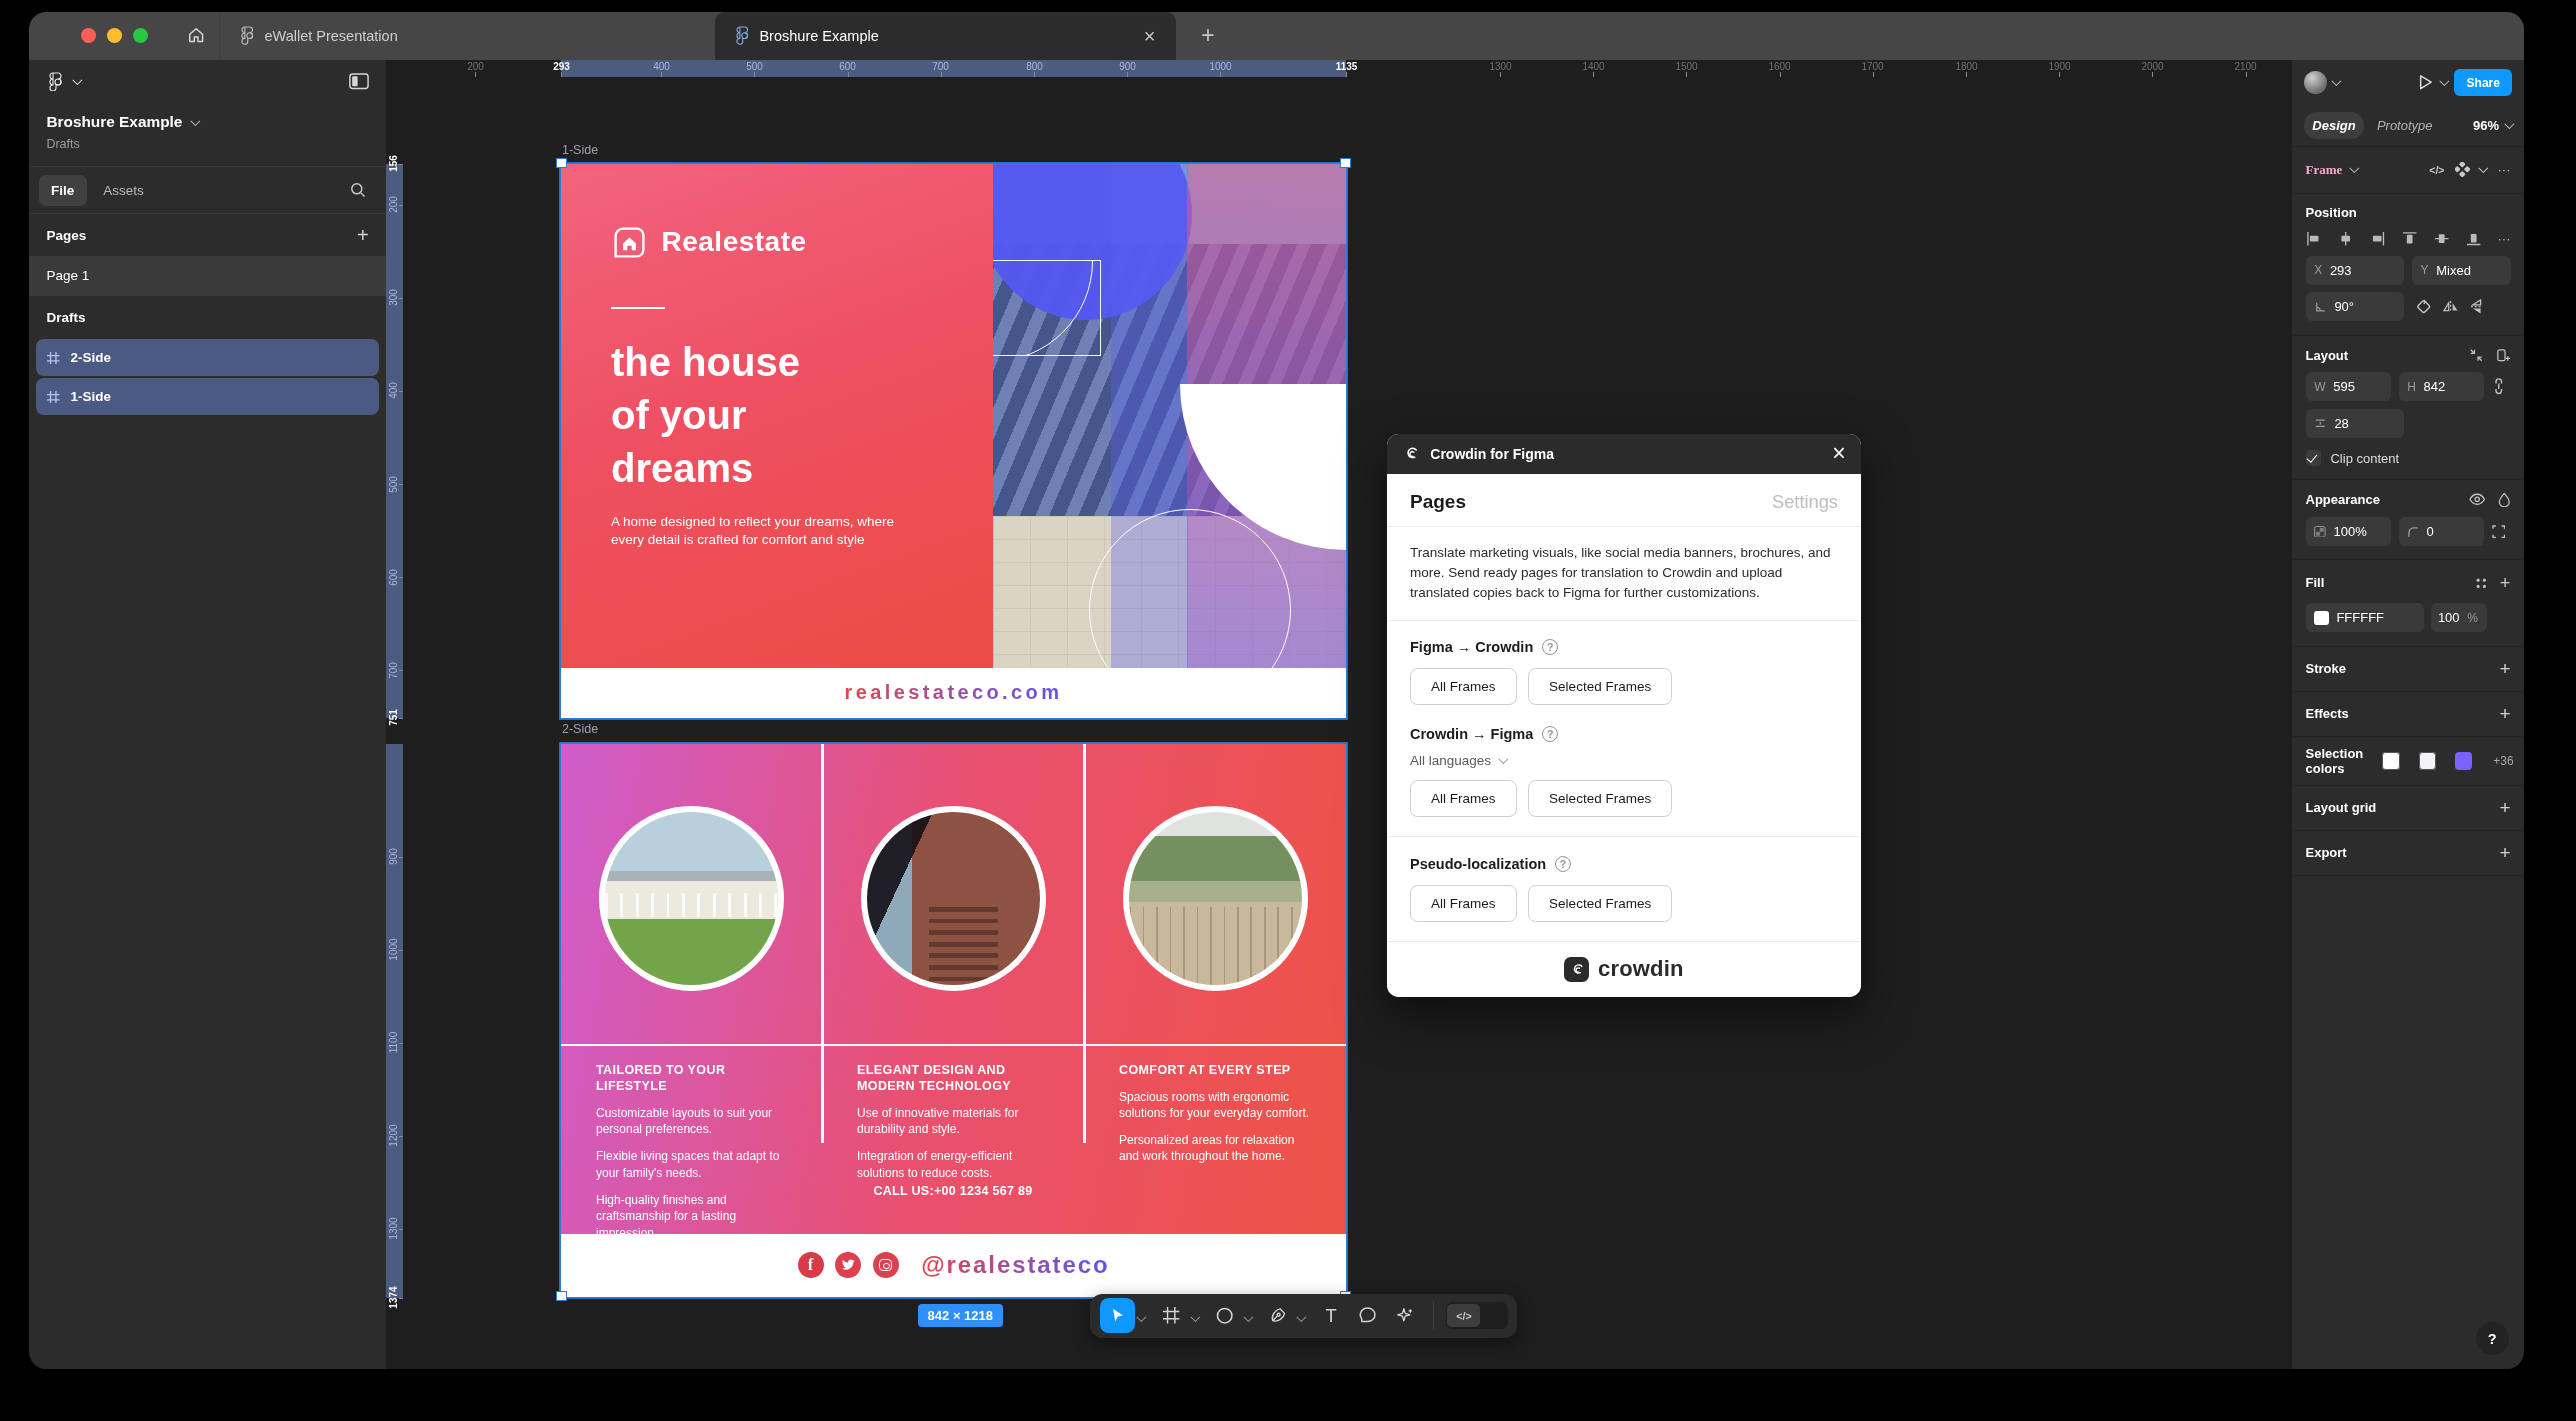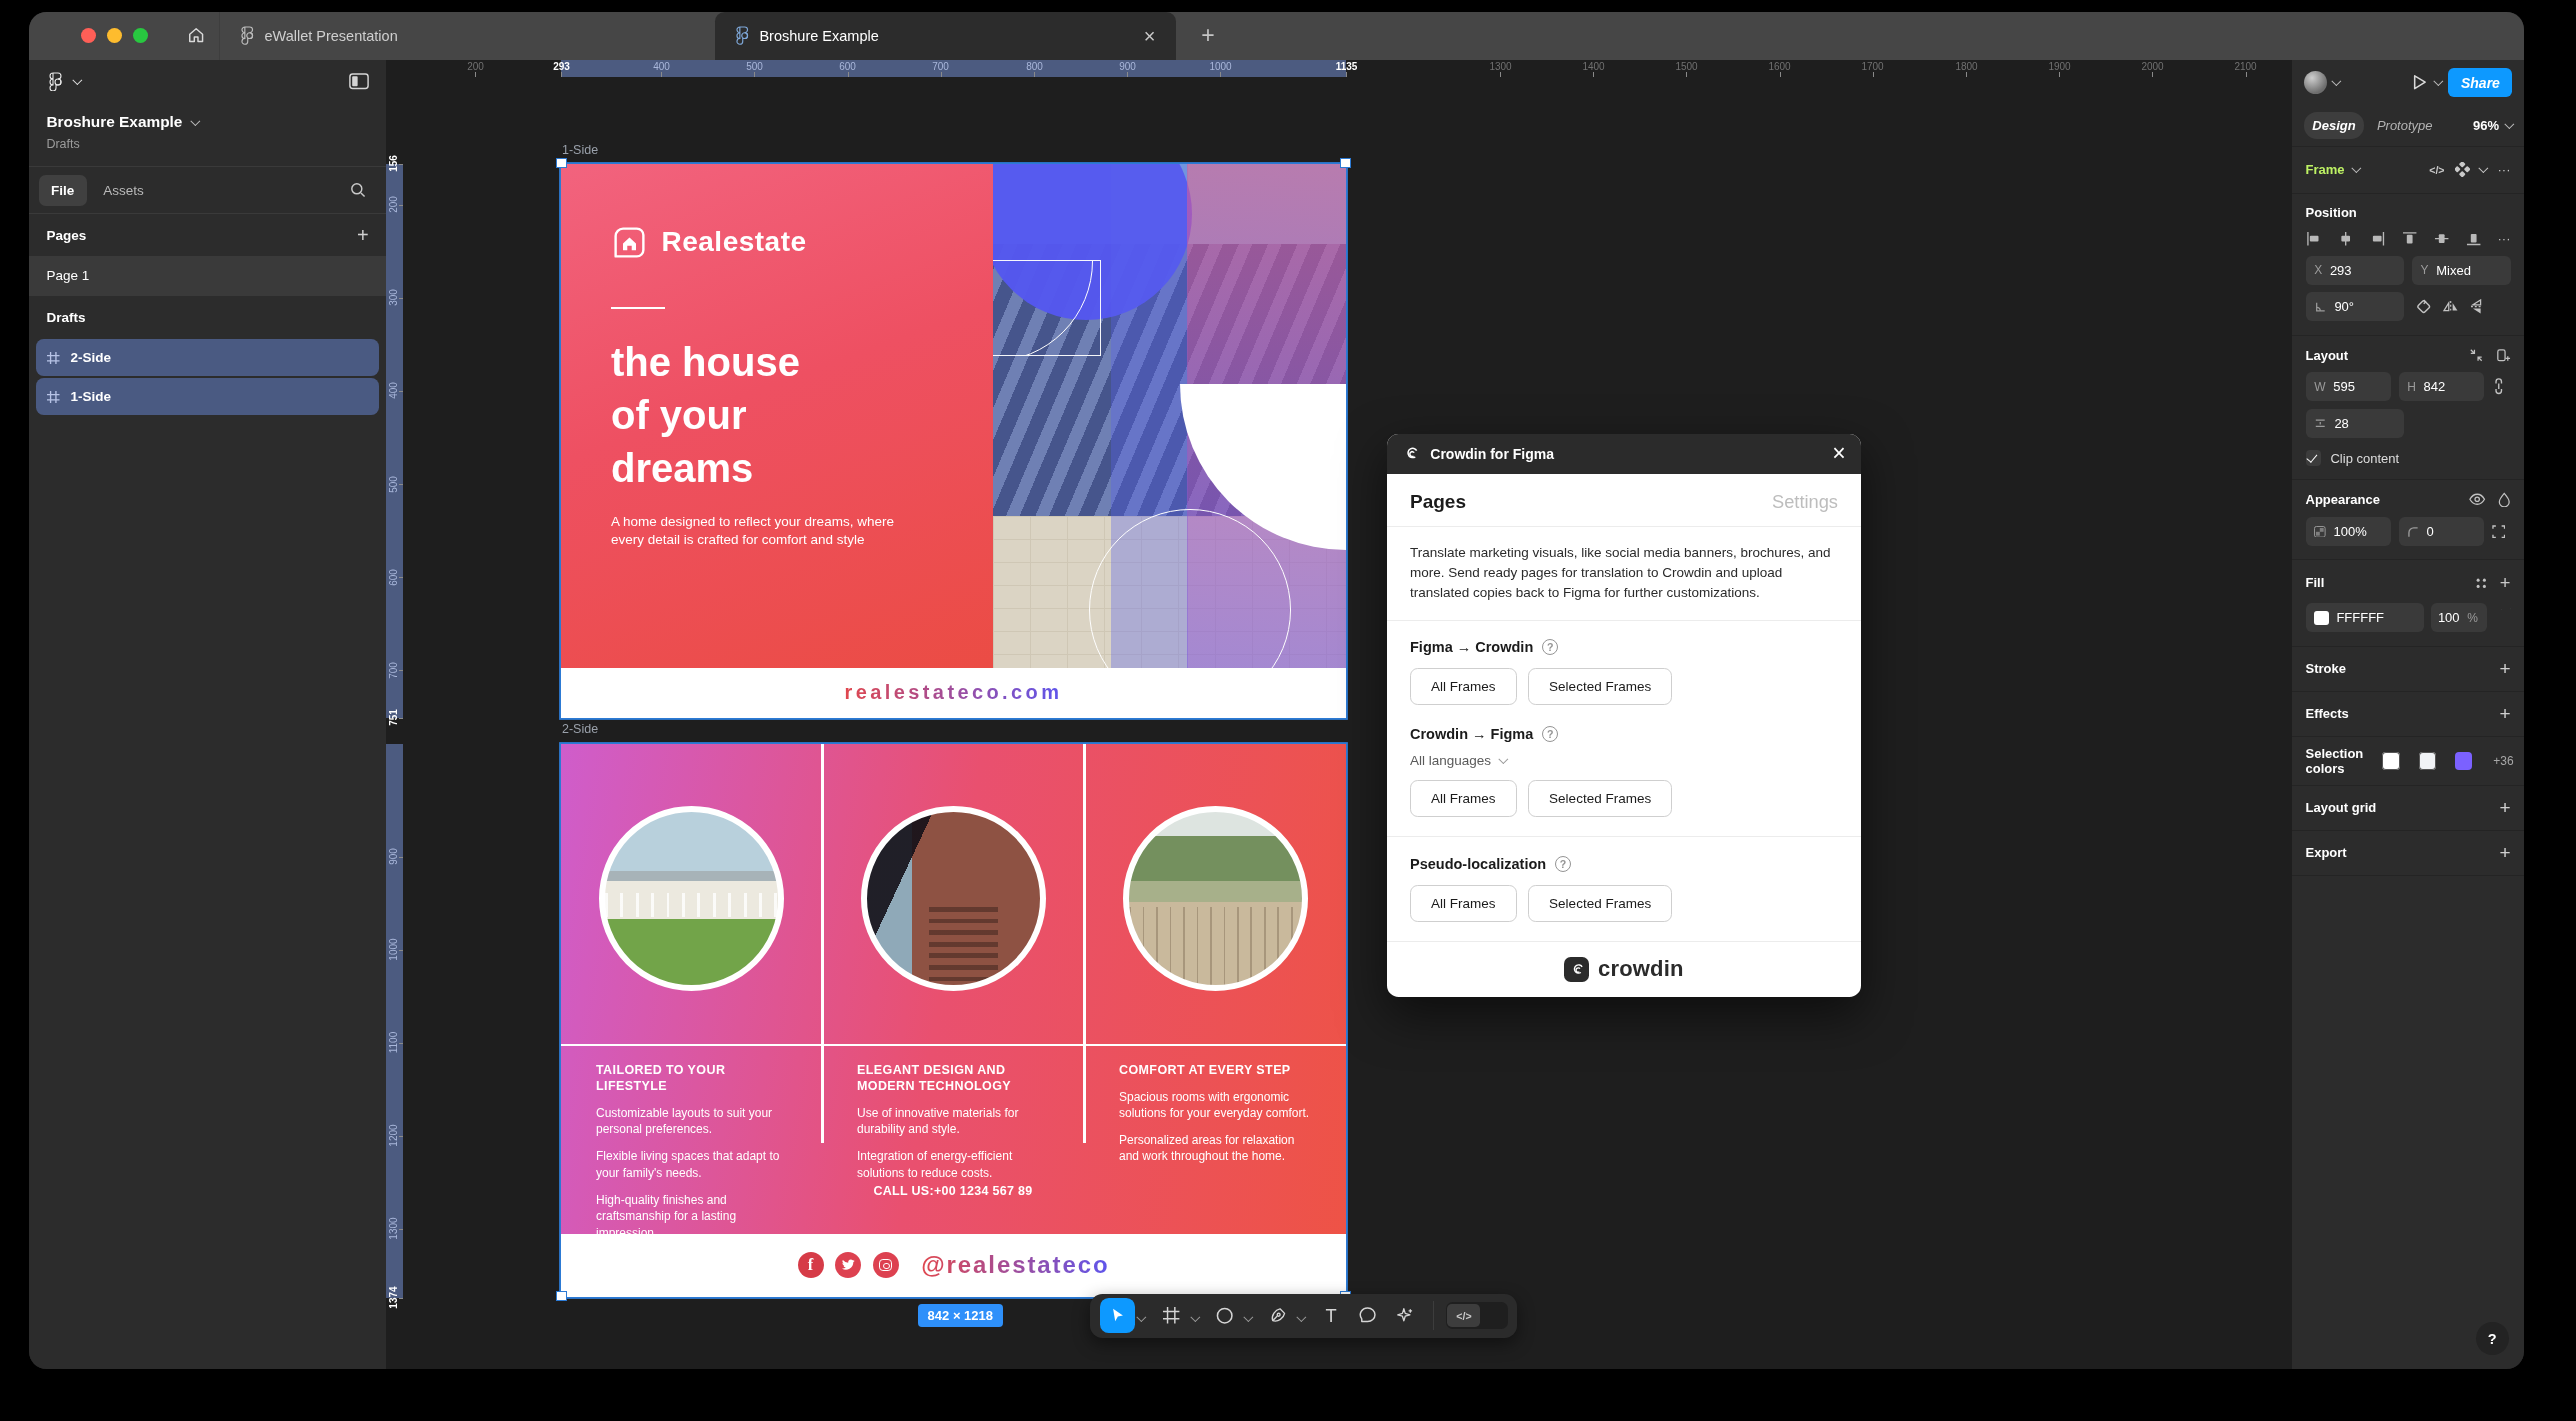--- a/index.html
+++ b/index.html
@@ -154,28 +154,28 @@
   .m-gap { height:21px; }
   .mdiv { height:1px; background:#ececec; margin:19px -23px; }
   .m-foot { flex:none; border-top:1px solid #ececec; height:56px; display:flex; align-items:center; justify-content:center; gap:8.7px; }
   .cr-badge { width:25px; height:25px; border-radius:6.7px; background:#2b2b2b; display:flex; align-items:center; justify-content:center; }
   .cr-word { font-size:22px; font-weight:700; color:#2b2b2b; letter-spacing:0.2px; }
   
   .rpanel { width:232px; background:#2c2c2c; flex:none; position:relative; color:#dedede; font-size:13px;
             display:flex; flex-direction:column; }
   .rp-row1 { height:46px; display:flex; align-items:center; padding:0 11.6px; gap:6.7px; }
   .avatar { width:23px; height:23px; border-radius:50%; background:radial-gradient(circle at 35% 30%,#cfcfcf,#6d6d6d 70%); }
-  .share-btn { background:#0d99ff; color:#fff; font-size:14px; font-weight:600; border-radius:5.8px; padding:6.7px 12.5px;font-style:italic; }
+  .share-btn { background:#0d99ff; color:#fff; font-size:12px; font-weight:600; border-radius:5.8px; padding:6.7px 12.5px; }
   .rp-row2 { height:40px; display:flex; align-items:center; padding:0 11.6px; gap:3.9px; }
   .rp-tab { padding:5.8px 8.7px; border-radius:13px; color:#b3b3b3;font-style:italic; }
   .rp-tab.on { background:#3d3d3d; color:#fff; font-weight:700; }
   .rp-zoom { margin-left:auto; display:flex; align-items:center; gap:6.7px; color:#fff; font-weight:600; }
   .rp-div { height:1px; background:#242424; flex:none; }
   .rp-framerow { height:46px; display:flex; align-items:center; padding:0 13.5px; gap:8.7px; }
-  .rp-framerow .name { font-weight:700; color:#bef264; }
+  .rp-framerow .name { font-weight:700; color:#f9a8d4;font-family:Liberation Serif, serif; }
   .rp-icons { margin-left:auto; display:flex; align-items:center; gap:10.6px; color:#c9c9c9; }
   .rp-sec { padding:11.6px 13.5px 13.5px; }
   .rp-title { font-weight:700; font-size:13px; color:#fff; }
   .rp-titlerow { display:flex; align-items:center; }
   .rp-titlerow .rp-icons { gap:12.5px; }
   .alignrow { display:flex; justify-content:space-between; align-items:center; margin-top:10.6px; color:#b9b9b9; }
   .grid2 { display:grid; grid-template-columns:1fr 1fr; gap:7.7px; margin-top:9.6px; }
   .grid2c { display:grid; grid-template-columns:1fr 1fr 19px; gap:7.7px; margin-top:9.6px; align-items:center; }
   .inp { height:29px; background:#3a3a3a; border-radius:5.8px; display:flex; align-items:center; gap:7.7px;
          padding:0 8.7px; font-size:13px; color:#fff; }

